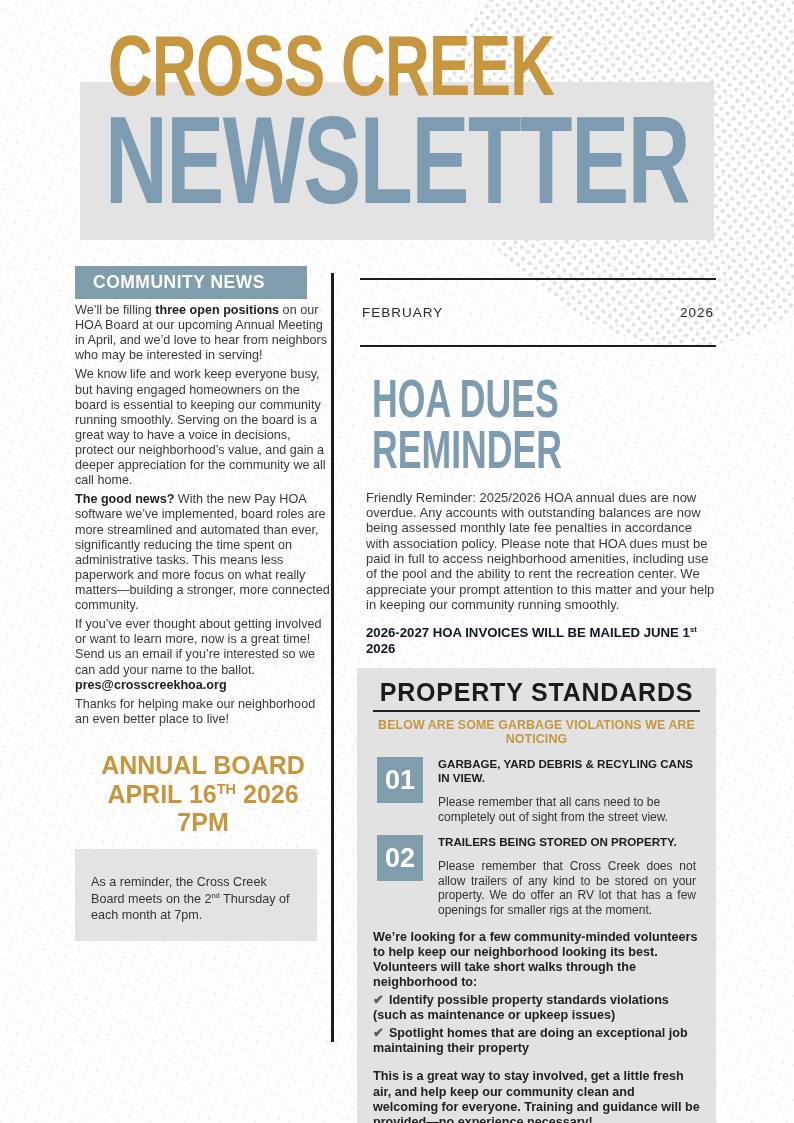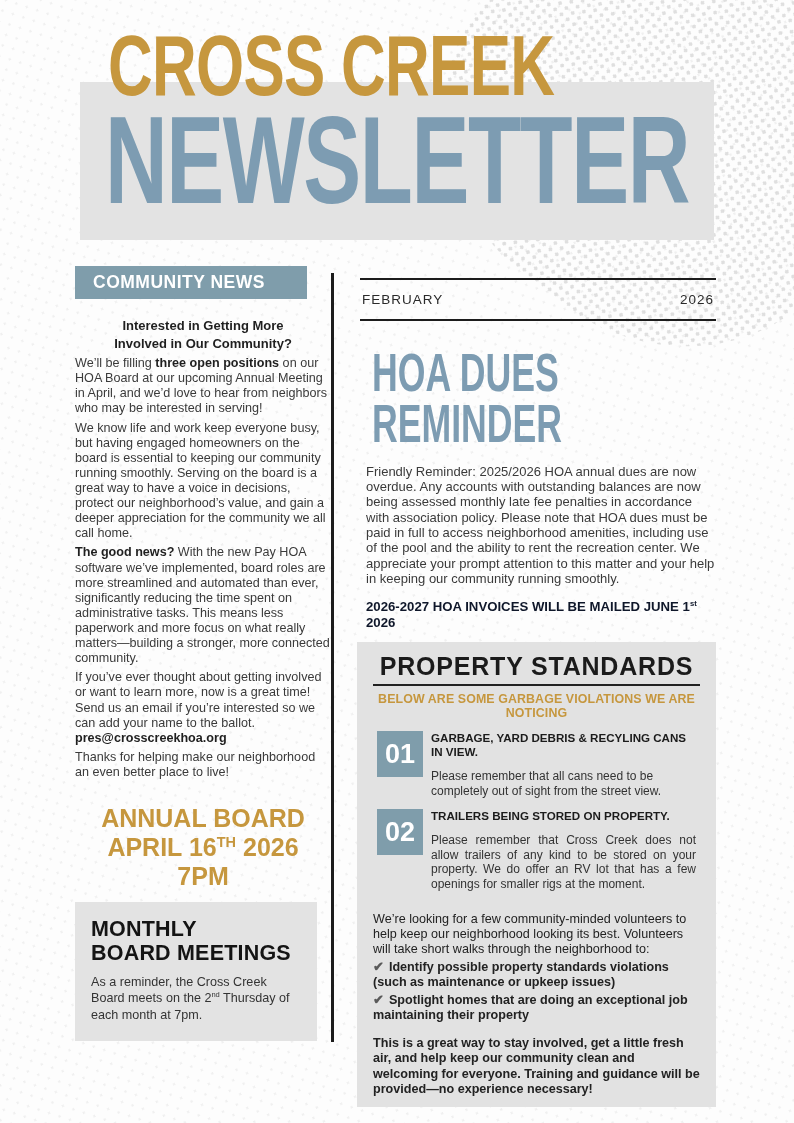--- a/index.html
+++ b/index.html
@@ -49,42 +49,42 @@
   }
   .annual sup{font-size:58%;}
   .monthly-box{margin-top:12px;width:242px;background:#e3e3e3;padding:16px 16px 18px;box-sizing:border-box;}
   .monthly-heading{font-size:21.5px;font-weight:800;color:#141414;line-height:1.08;letter-spacing:.2px;}
   .monthly-body{margin-top:9px;font-size:12.6px;line-height:1.3;color:#333;}
   .monthly-body sup{font-size:60%;}
   
   .date-bar{
     margin-top:8px;border-top:2.2px solid #1c1c1c;border-bottom:2.2px solid #1c1c1c;height:31px;
     display:flex;justify-content:space-between;align-items:center;font-size:13.5px;
-    letter-spacing:1px;color:#2a2a2a;padding:4px 2px;
+    letter-spacing:1px;color:#2a2a2a;padding:17px 2px;
   }
   .hoa-title{
     margin-top:26px;margin-left:12px;color:#7d9cb2;font-weight:800;font-size:54px;line-height:.95;
     transform:scaleX(.66);transform-origin:left top;white-space:nowrap;letter-spacing:0;
   }
   .hoa-body{margin-top:14px;font-size:13px;line-height:1.18;color:#3a3a3a;padding-left:6px;}
   .invoice-line{margin-top:13px;font-weight:700;font-size:13.2px;color:#0f172a;padding-left:6px;}
   .invoice-line sup{font-size:58%;}
   .prop-box{margin-top:12px;margin-left:-3px;width:359px;background:#e2e2e2;padding:10px 14px 10px;box-sizing:border-box;}
   .prop-heading{font-size:25px;font-weight:800;color:#1b1b1b;text-align:center;letter-spacing:.8px;}
   .prop-rule{height:2.5px;background:#222;margin:3px 2px 6px;}
   .prop-sub{color:#c6973e;font-weight:700;font-size:12.4px;text-align:center;letter-spacing:.1px;}
-  .violation{display:flex;gap:8px;margin-top:11px;padding:0 6px;}
+  .violation{display:flex;gap:15px;margin-top:11px;padding:0 6px;}
   .v-num{
     flex:0 0 46px;height:46px;background:#7f9dab;color:#fff;font-size:27px;font-weight:800;
     display:flex;align-items:center;justify-content:center;
   }
   .v-title{font-size:11.6px;font-weight:800;color:#1b1b1b;line-height:1.2;}
   .v-body{font-size:12px;line-height:1.22;color:#333;margin-top:10px;}
   .v-body.justify{text-align:justify;}
-  .vol-intro{margin-top:20px;font-weight:400;font-size:12.6px;line-height:1.2;color:#222;padding:0 2px;}
+  .vol-intro{margin-top:12px;font-weight:700;font-size:12.6px;line-height:1.2;color:#222;padding:0 2px;}
   .task{font-weight:700;font-size:12.6px;line-height:1.2;color:#222;margin-top:2px;padding:0 2px;}
   .check{color:#5a5a5a;margin-right:5px;font-size:13px;}
   .vol-outro{margin-top:13px;font-weight:700;font-size:12.6px;line-height:1.2;color:#222;padding:0 2px;}
   .questions{margin-top:11px;color:#c6973e;font-weight:700;font-size:13.4px;padding-left:4px;}
 </style>
 </head>
 <body>
 
 <div class="page">
   <div class="dots-layer"></div>
@@ -92,46 +92,38 @@
 
   <div class="masthead-box"></div>
   <div class="masthead-gold">CROSS CREEK</div>
   <div class="masthead-blue">NEWSLETTER</div>
 
   <div class="divider"></div>
 
   <div class="col-left">
     <div class="banner">COMMUNITY NEWS</div>
 
-    <div class="intro-heading">
-      <div>Interested in Getting More</div>
-      <div>Involved in Our Community?</div>
-    </div>
 
     <div class="body-para"><span>We’ll be filling </span><b>three open positions</b><span> on our HOA Board at our upcoming Annual Meeting in April, and we’d love to hear from neighbors who may be interested in serving!</span></div>
 
     <div class="body-para">We know life and work keep everyone busy, but having engaged homeowners on the board is essential to keeping our community running smoothly. Serving on the board is a great way to have a voice in decisions, protect our neighborhood’s value, and gain a deeper appreciation for the community we all call home.</div>
 
     <div class="body-para"><b>The good news?</b><span> With the new Pay HOA software we’ve implemented, board roles are more streamlined and automated than ever, significantly reducing the time spent on administrative tasks. This means less paperwork and more focus on what really matters—building a stronger, more connected community.</span></div>
 
     <div class="body-para"><span>If you’ve ever thought about getting involved or want to learn more, now is a great time! Send us an email if you’re interested so we can add your name to the ballot.</span><br><b>pres@crosscreekhoa.org</b></div>
 
     <div class="body-para">Thanks for helping make our neighborhood an even better place to live!</div>
 
     <div class="annual">
       <div>ANNUAL BOARD</div>
       <div><span>APRIL 16</span><sup>TH</sup><span> 2026</span></div>
       <div>7PM</div>
     </div>
 
     <div class="monthly-box">
-      <div class="monthly-heading">
-        <div>MONTHLY</div>
-        <div>BOARD MEETINGS</div>
-      </div>
       <div class="monthly-body"><span>As a reminder, the Cross Creek Board meets on the 2</span><sup>nd</sup><span> Thursday of each month at 7pm.</span></div>
     </div>
   </div>
 
   <div class="col-right">
     <div class="date-bar">
       <span>FEBRUARY</span>
       <span>2026</span>
     </div>
 

